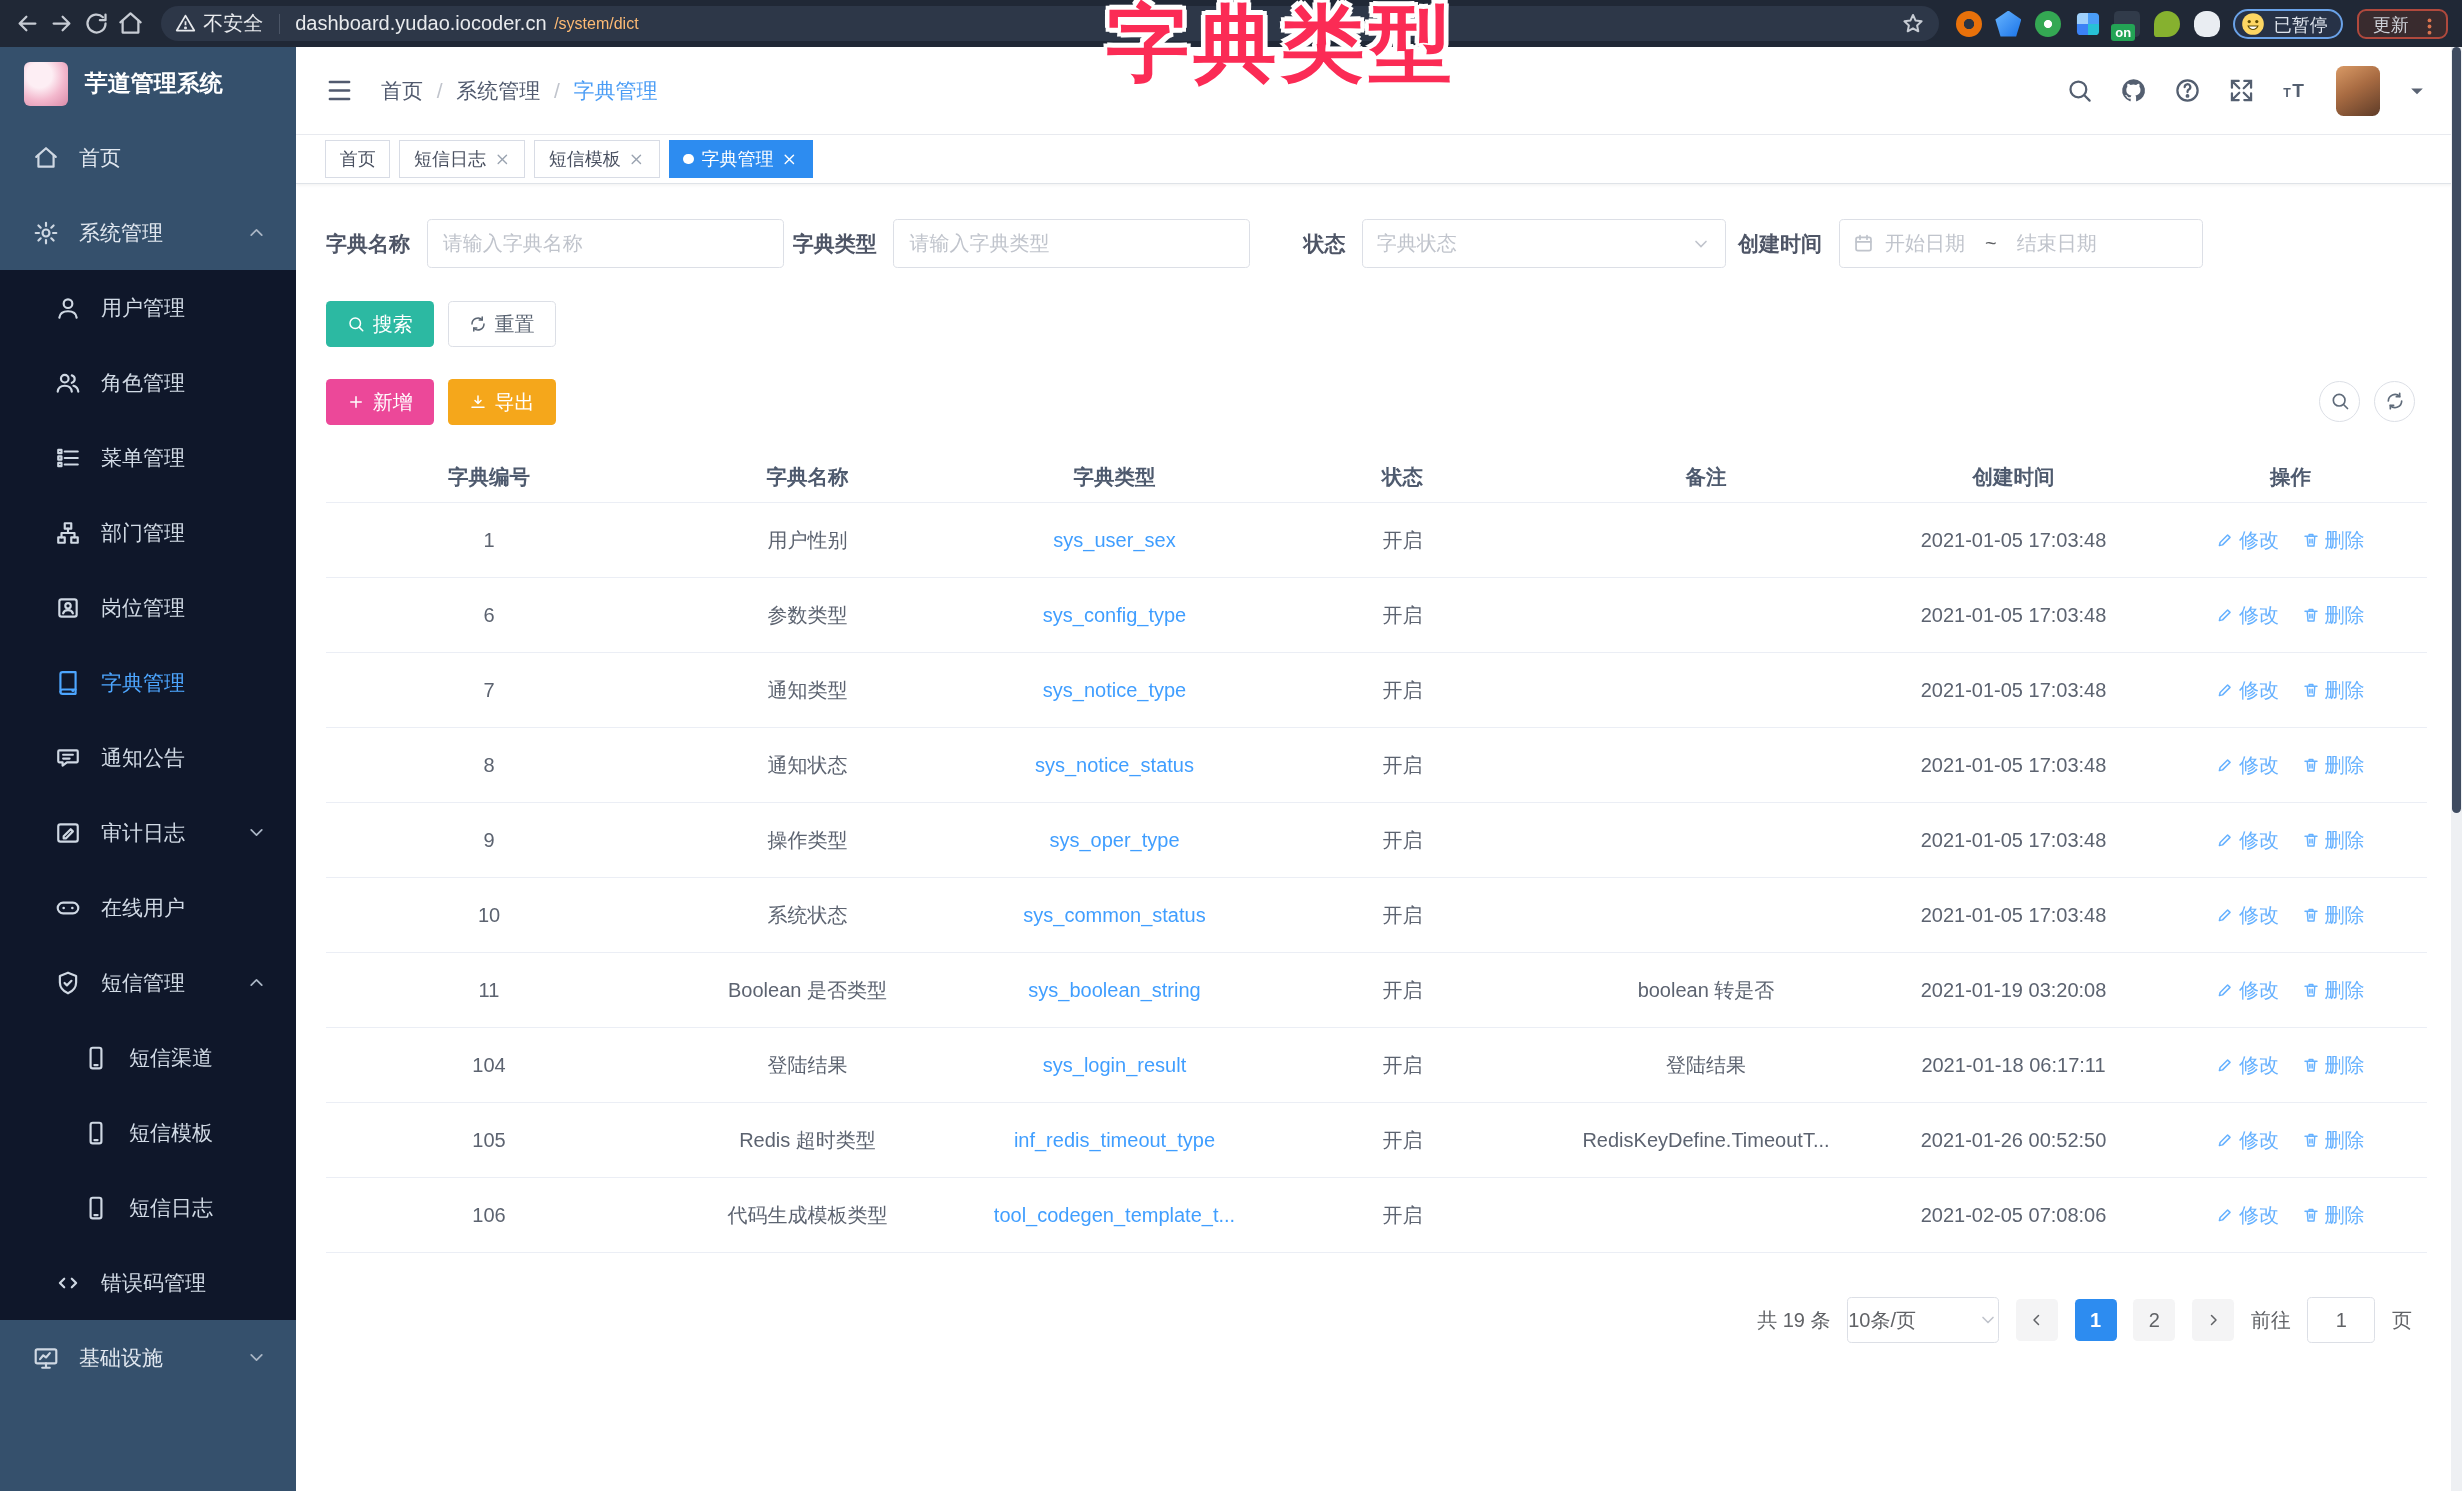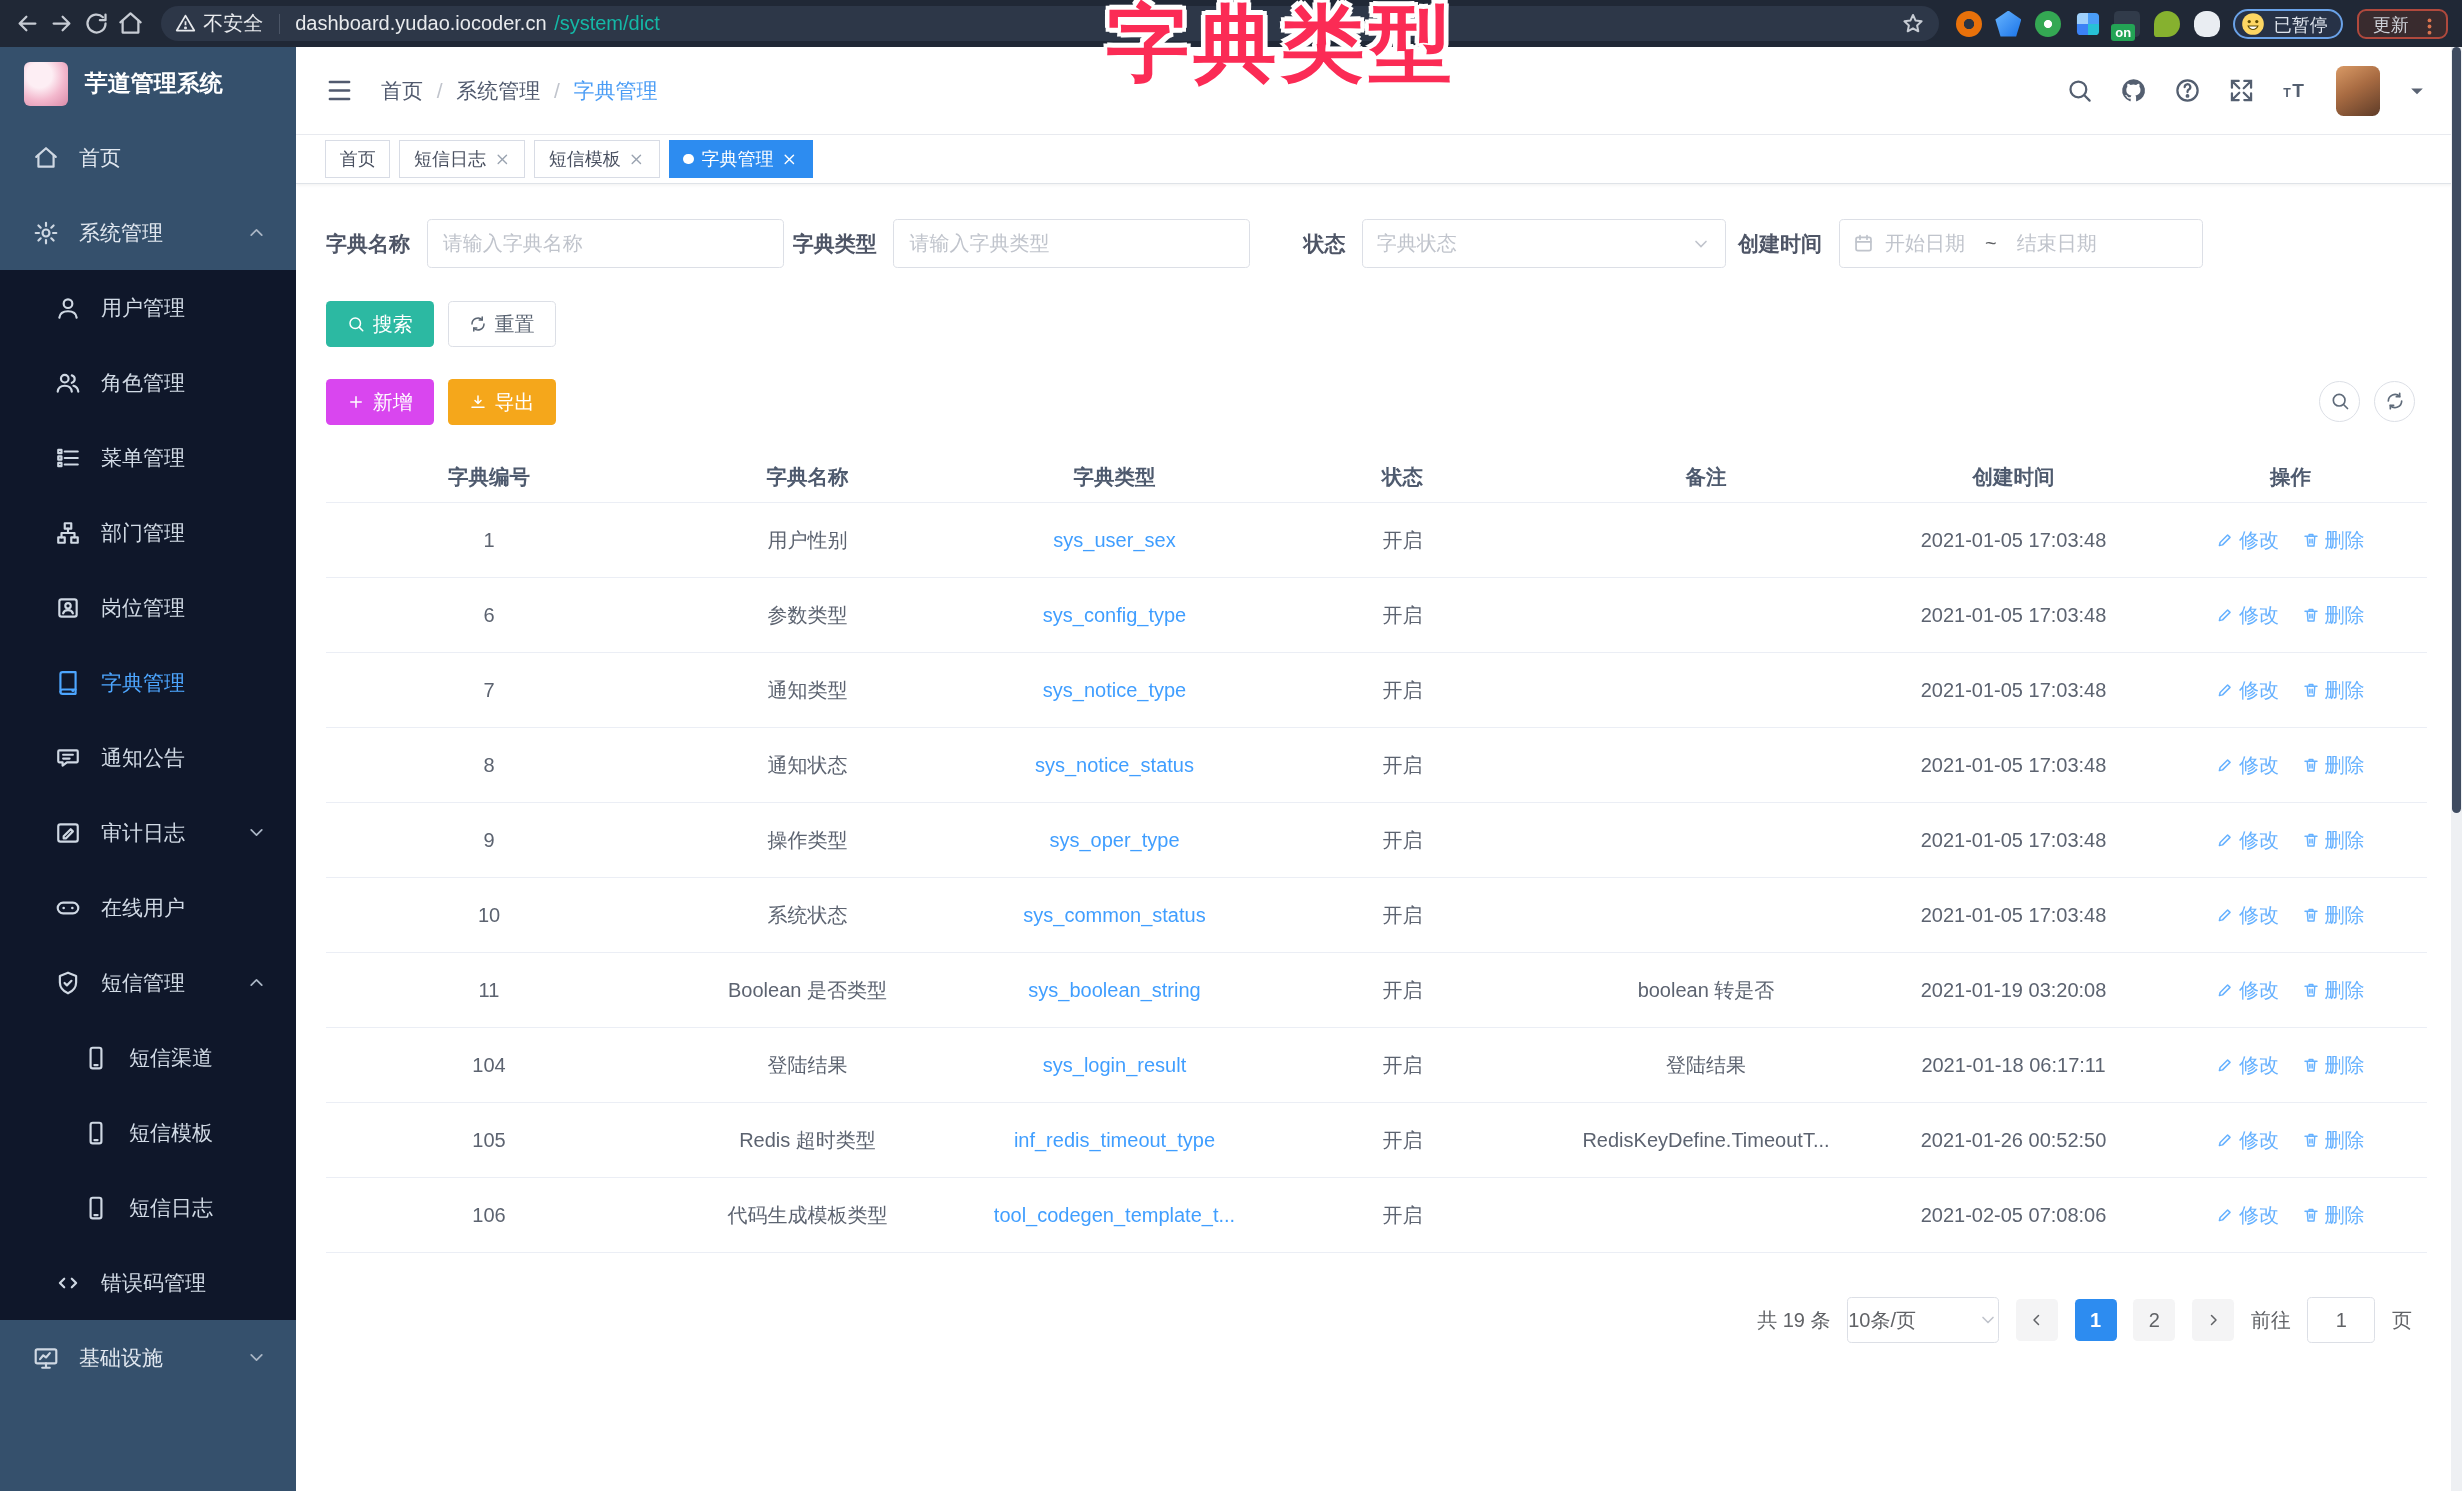--- a/index.html
+++ b/index.html
@@ -10,21 +10,21 @@
   
   .browser{position:absolute;left:0;top:0;width:100%;height:47px;background:#202836;
            display:flex;align-items:center;padding:0 13.7px;box-sizing:border-box;gap:7.6px;z-index:5}
   .b-ico{width:27px;height:27px;color:#c7ccd4;flex:none;cursor:pointer}
   .url{flex:1;height:35px;background:#2d3748;border-radius:17.4px;display:flex;align-items:center;
        padding:0 13.7px;margin:0 9px;gap:7.6px;min-width:0}
   .url .warn{width:21px;height:21px;color:#e8eaed;flex:none}
   .url .sec{color:#e8eaed;font-size:20px;white-space:nowrap}
   .url .vdiv{width:1.5px;height:20px;background:#4b5566;margin:0 7.6px;flex:none}
   .url .host{color:#e8eaed;font-size:20px;white-space:nowrap}
-  .url .path{color:#14b8a6;font-size:20px;white-space:nowrap}
+  .url .path{color:#fdba74;font-size:16px;white-space:nowrap}
   .url .star{margin-left:auto;width:24px;height:24px;color:#c7ccd4;flex:none}
   .exts{display:flex;align-items:center;gap:13.7px;flex:none}
   .ext{width:26px;height:26px;flex:none;position:relative;cursor:pointer}
   .ext-orange{border-radius:50%;background:radial-gradient(circle,#2b3442 0 26%,#e8710a 30%)}
   .ext-gem{background:linear-gradient(135deg,#69b6ff,#1a73e8);clip-path:polygon(50% 0,100% 35%,80% 100%,20% 100%,0 35%)}
   .ext-wheel{border-radius:50%;background:radial-gradient(circle,#fff 0 20%,#34a853 24% 72%,#fff 76%)}
   .ext-tiles{background:conic-gradient(#4a9df8 0 25%,#27c1d6 0 50%,#3b82f6 0 75%,#9fd0fb 0);border-radius:4.6px;transform:scale(.85)}
   .ext-onbox{background:#313b4a;border-radius:4.6px}
   .ext-onbox::after{content:"on";position:absolute;left:-3px;bottom:-4.6px;background:#23a455;color:#fff;
                     font-size:13px;line-height:1;padding:2.3px 3.8px;border-radius:3px;font-weight:bold}
@@ -94,21 +94,21 @@
   .f-box .tilde{color:#606266;margin:0 20px}
   .sel-caret{margin-left:auto;width:20px;height:20px;color:#c0c4cc;flex:none}
 
   .btn-row1{margin-top:33px;display:flex;gap:13.7px}
   .btn-row2{margin-top:32px;display:flex;gap:13.7px;position:relative}
   .btn{height:46px;min-width:108px;display:flex;align-items:center;justify-content:center;gap:7.6px;
        border-radius:4.6px;font-size:20px;cursor:pointer;border:none;box-sizing:border-box;font-family:inherit}
   .btn svg{width:18px;height:18px}
   .btn-search{background:#2cb9a2;color:#fff}
   .btn-reset{background:#fff;border:0.8px solid #dcdfe6;color:#5a6472}
-  .btn-add{background:#d946ef;color:#fff}
+  .btn-add{background:#ec4899;color:#fff}
   .btn-export{background:#f5a71b;color:#fff}
   .tools{position:absolute;right:47px;top:1.5px;display:flex;gap:13.7px}
   .tool-btn{width:41px;height:41px;border:0.8px solid #dcdfe6;border-radius:50%;background:#fff;
             display:flex;align-items:center;justify-content:center;color:#5f6b7a;cursor:pointer;box-sizing:border-box}
   .tool-btn svg{width:20px;height:20px}
 
   .table{margin-top:27px;width:2101px}
   .tr{display:flex;border-bottom:0.8px solid #ebeef5}
   .tr.head{height:50px}
   .tr.row{height:74px}

